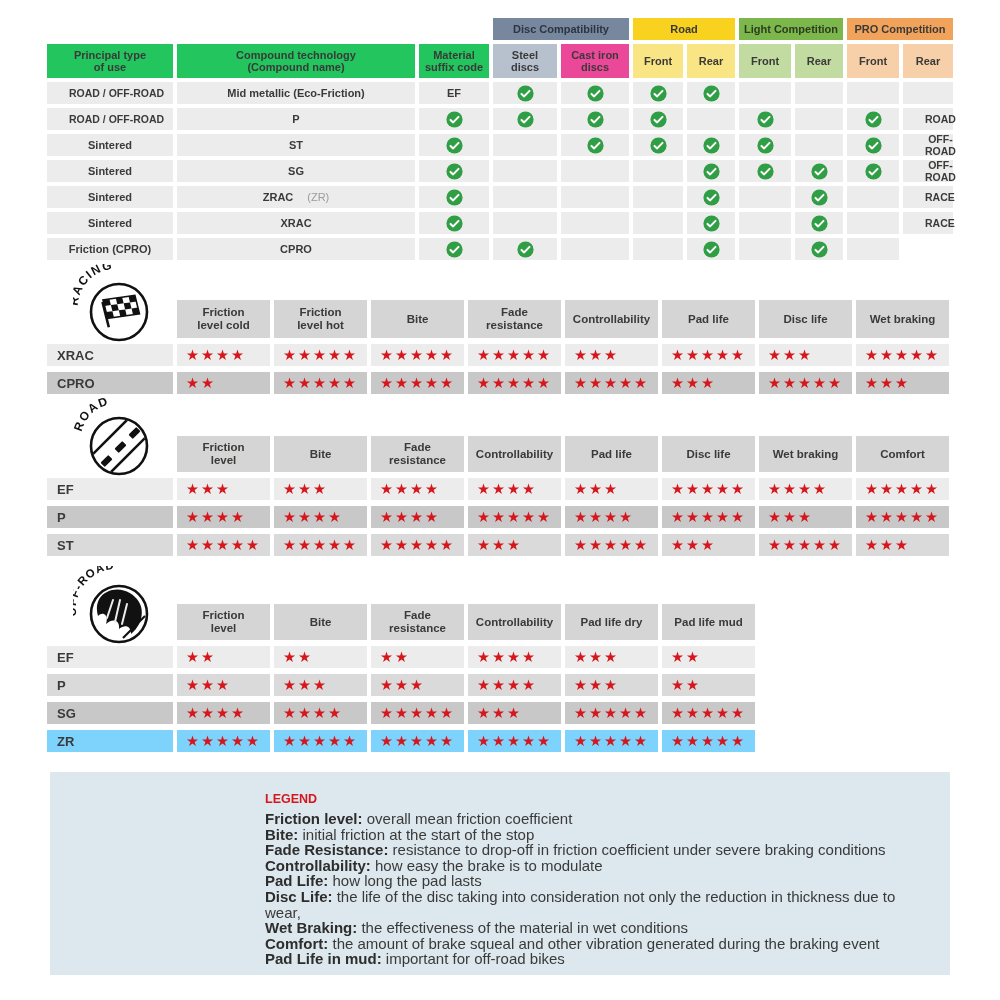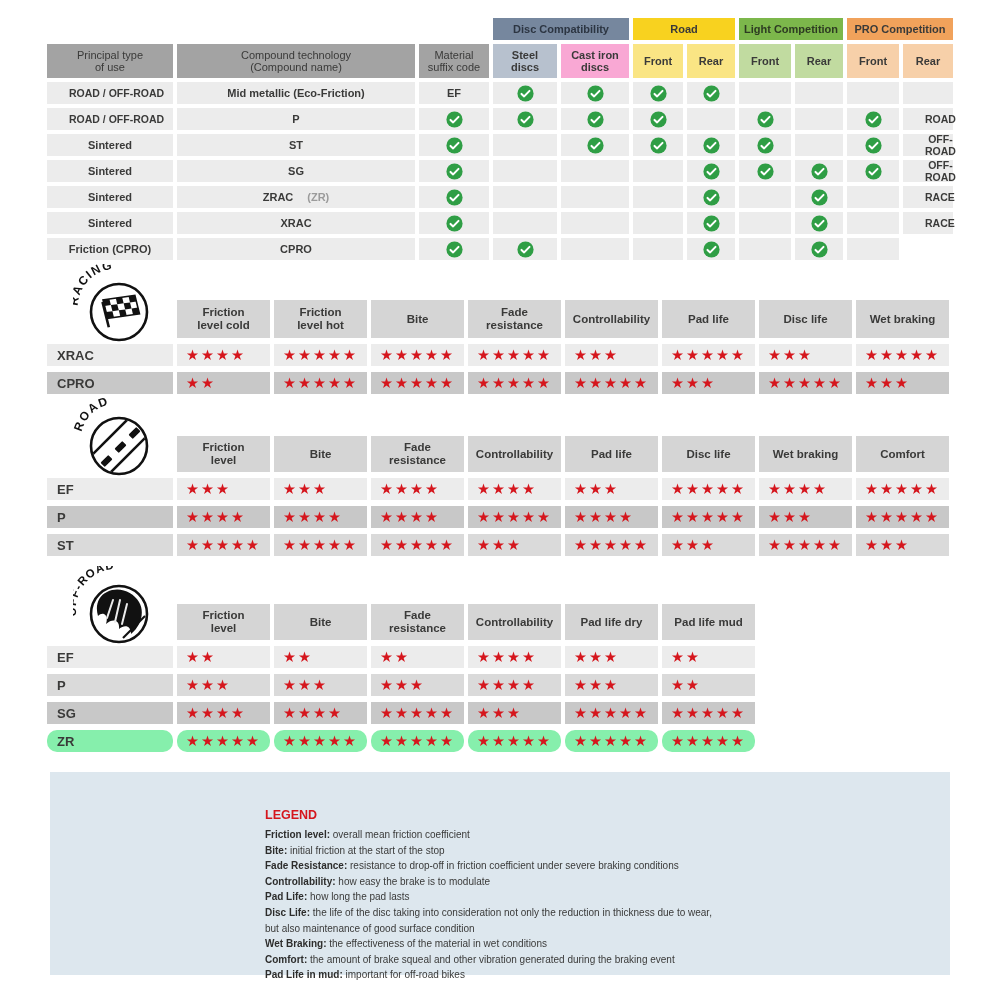--- a/index.html
+++ b/index.html
@@ -7,47 +7,47 @@
           font-family:"Liberation Sans", sans-serif;color:#3a3a39;overflow:hidden;}
 
   
   #compat-table{position:absolute;left:47px;top:18px;display:grid;
     grid-template-columns:126px 238px 70px 64px 68px 50px 48px 52px 48px 52px 50px;
     grid-template-rows:22px 34px repeat(7,22px);gap:4px;}
   .cell{display:flex;align-items:center;justify-content:center;text-align:center;}
   .spacer{background:transparent;}
   .band{grid-column:span 2;font-weight:bold;font-size:11px;}
   .subhead{font-weight:bold;font-size:11px;white-space:pre-line;line-height:12px;}
-  .hdr{background:#a3a3a3;font-weight:normal;font-size:11px;white-space:pre-line;line-height:12.5px;}
+  .hdr{background:#22c55e;font-weight:bold;font-size:11px;white-space:pre-line;line-height:12.5px;}
   .rowcell{background:#ececec;font-weight:bold;font-size:11px;}
   .usecell{justify-content:flex-start;padding-left:22px;font-size:10.5px;}
-  .suffix-note{color:#9b9b9b;font-weight:bold;margin-left:14px;}
+  .suffix-note{color:#9b9b9b;font-weight:normal;margin-left:14px;}
 
   
   .section{position:absolute;left:47px;}
   #racing-section{top:268px;}
   #road-section{top:402px;}
   #offroad-section{top:570px;}
   .section-icon{position:absolute;left:26px;top:-4px;}
   .rating-grid{display:grid;column-gap:4px;row-gap:6px;}
   .rating-grid .colhead{background:#d5d5d5;display:flex;align-items:center;justify-content:center;
     text-align:center;font-weight:bold;font-size:11.5px;white-space:pre-line;line-height:13px;}
   .rowlabel{display:flex;align-items:center;padding-left:10px;font-weight:bold;font-size:13px;}
   .stars{display:flex;align-items:center;padding-left:9px;color:#d5161d;font-size:14.5px;
     letter-spacing:2px;overflow:hidden;white-space:nowrap;}
   .shade-light{background:#ececec;}
   .shade-mid{background:#dadada;}
   .shade-dark{background:#c8c8c8;}
-  .shade-lighter{background:#86efac;border-radius:10px;}
+  .shade-lighter{background:#7dd3fc;}
 
   
   #legend{position:absolute;left:50px;top:772px;width:900px;height:203px;background:#dde7ee;}
-  #legend-inner{position:absolute;left:215px;top:36px;width:660px;}
+  #legend-inner{position:absolute;left:215px;top:20px;width:660px;}
   #legend-title{color:#d5161d;font-weight:bold;font-size:12.5px;margin-bottom:5px;}
-  .legend-line{font-size:10px;line-height:15.6px;color:#3a3a39;}
+  .legend-line{font-size:15px;line-height:15.6px;color:#3a3a39;}
   .legend-term{font-weight:bold;color:#2d2d2c;}
 </style>
 </head>
 <body>
 
 <div class="canvas">
 
   <div id="compat-table">
       <div class="cell spacer"></div>
       <div class="cell spacer"></div>
@@ -57,21 +57,21 @@
       <div class="cell band" style="background: rgb(124, 183, 75); color: rgb(45, 59, 34);">Light Competition</div>
       <div class="cell band" style="background: rgb(241, 162, 91); color: rgb(58, 58, 57);">PRO Competition</div>
       <div class="cell hdr">Principal type
 of use</div>
       <div class="cell hdr">Compound technology
 (Compound name)</div>
       <div class="cell hdr">Material
 suffix code</div>
       <div class="cell subhead" style="background: rgb(183, 193, 206);">Steel
 discs</div>
-      <div class="cell subhead" style="background: #f9a8d4; text-align: center;">Cast iron
+      <div class="cell subhead" style="background: #ec4899; text-align: center;">Cast iron
 discs</div>
       <div class="cell subhead" style="background: rgb(250, 229, 132);">Front</div>
       <div class="cell subhead" style="background: rgb(250, 229, 132);">Rear</div>
       <div class="cell subhead" style="background: rgb(193, 219, 160);">Front</div>
       <div class="cell subhead" style="background: rgb(193, 219, 160);">Rear</div>
       <div class="cell subhead" style="background: rgb(247, 208, 169);">Front</div>
       <div class="cell subhead" style="background: rgb(247, 208, 169);">Rear</div>
       <div class="cell rowcell usecell">ROAD / OFF-ROAD</div>
       <div class="cell rowcell">Mid metallic (Eco-Friction)</div>
       <div class="cell rowcell">EF</div>
@@ -500,21 +500,20 @@
   <div id="legend">
     <div id="legend-inner">
       <div id="legend-title">LEGEND</div>
       <div id="legend-items">
           <div class="legend-line"><span class="legend-term">Friction level:</span> overall mean friction coefficient</div>
           <div class="legend-line"><span class="legend-term">Bite:</span> initial friction at the start of the stop</div>
           <div class="legend-line"><span class="legend-term">Fade Resistance:</span> resistance to drop-off in friction coefficient under severe braking conditions</div>
           <div class="legend-line"><span class="legend-term">Controllability:</span> how easy the brake is to modulate</div>
           <div class="legend-line"><span class="legend-term">Pad Life:</span> how long the pad lasts</div>
           <div class="legend-line"><span class="legend-term">Disc Life:</span> the life of the disc taking into consideration not only the reduction in thickness due to wear,</div>
-          <div class="legend-line">but also maintenance of good surface condition</div>
           <div class="legend-line"><span class="legend-term">Wet Braking:</span> the effectiveness of the material in wet conditions</div>
           <div class="legend-line"><span class="legend-term">Comfort:</span> the amount of brake squeal and other vibration generated during the braking event</div>
           <div class="legend-line"><span class="legend-term">Pad Life in mud:</span> important for off-road bikes</div>
         </div>
     </div>
   </div>
 
 </div>
 
 </body></html>

